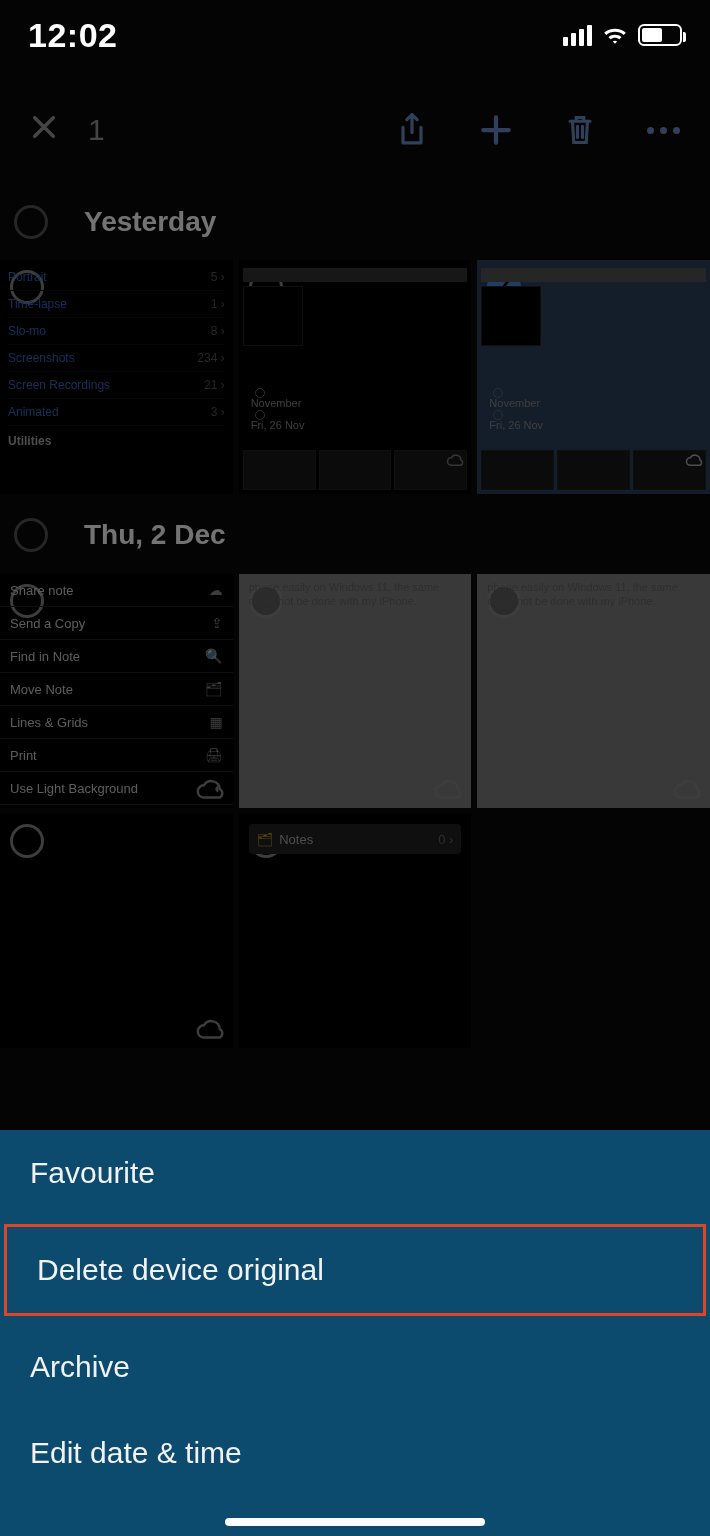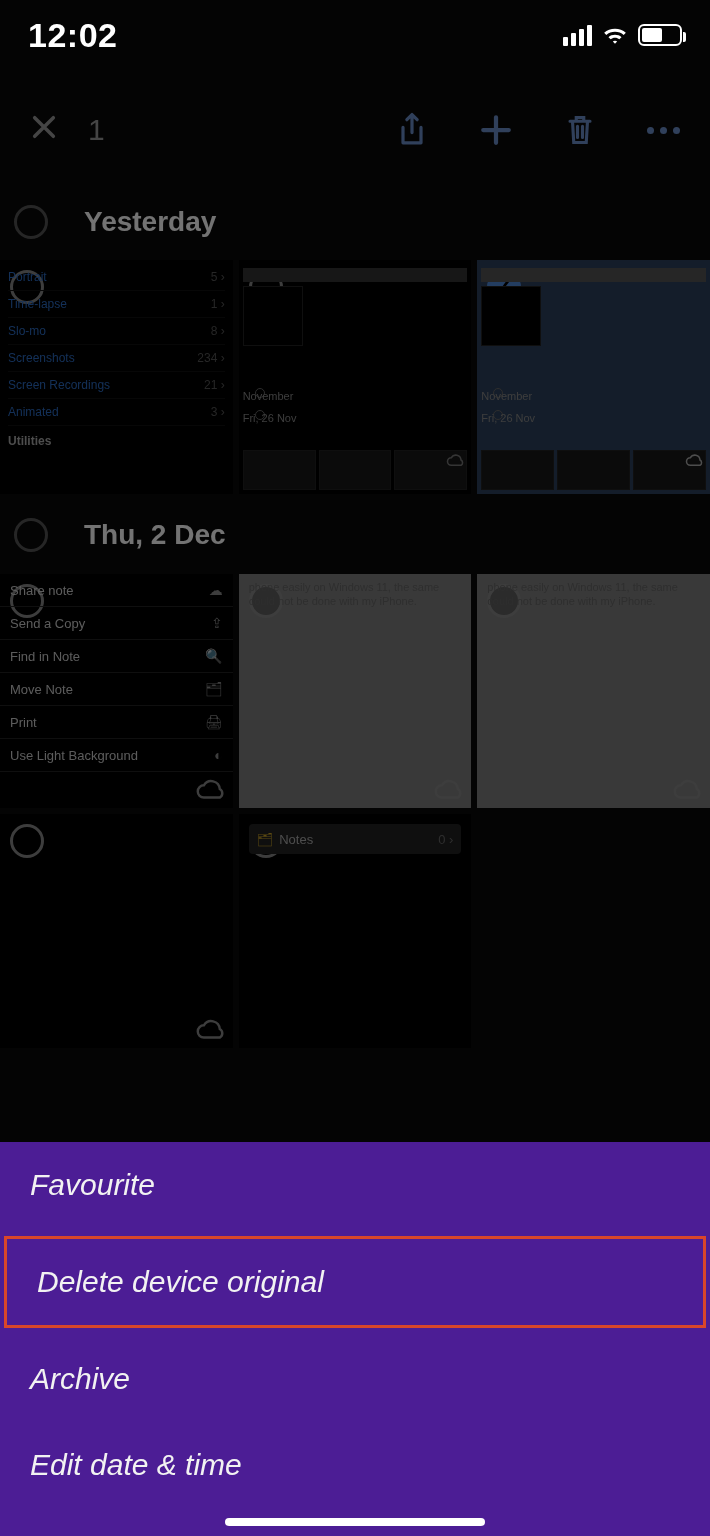--- a/index.html
+++ b/index.html
@@ -97,44 +97,43 @@
   .cloud-badge svg { stroke:#888; fill:none; }
   
   .media-list { position:absolute; inset:0; padding:4px 8px; font-size:12px; color:#2c6cc4;}
   .media-list .mi { display:flex; justify-content:space-between; padding:6px 0; border-bottom:1px solid #111;}
   .media-list .mi span:last-child{color:#555;}
   .util { color:#aaa; font-weight:600; font-size:12px; margin-top:8px;}
   
   .mini-strip { position:absolute; left:4px; right:4px; bottom:4px; display:grid; grid-template-columns:repeat(3,1fr); gap:3px;}
   .mini-strip .m { height:40px; background:#1a1a1a; border:1px solid #222; position:relative;}
   .mini-strip .m .cl { position:absolute; right:2px; top:2px; }
-  .mini-date { position:absolute; left:4px; color:#888; font-size:11px;}
+  .mini-date { position:absolute; left:12px; color:#888; font-size:11px;margin-top:7px;}
   .mini-date.d1 { top:130px;}
   .mini-date.d2 { top:152px;}
   .mini-head { position:absolute; top:8px; left:4px; right:4px; height:14px; background:#333;}
   .mini-sel { position:absolute; left:16px; width:10px; height:10px; border:1.5px solid #666; border-radius:50%;}
   .mini-sel.s1 { top:128px;} .mini-sel.s2 { top:150px;}
   .mini-box { position:absolute; top:26px; left:4px; width:60px; height:60px; background:#000; border:1px solid #222;}
 
   .lnk-text { position:absolute; top:6px; left:10px; right:10px; color:#666; font-size:11px; line-height:1.3;}
   
   .notes-menu { position:absolute; inset:0; font-size:13px; color:#ccc;}
   .notes-menu .nm { display:flex; justify-content:space-between; align-items:center; padding:8px 10px; border-bottom:1px solid #222;}
   .nm-ico { color:#888; font-size:14px;}
   
   .notes-folder { position:absolute; top:10px; left:10px; right:10px; height:30px; background:#222; border-radius:4px; display:flex; align-items:center; padding:0 8px; font-size:13px; color:#aaa;}
   .nf-icon { color:#c9a227; margin-right:6px;}
   .nf-count { margin-left:auto; color:#666;}
 
   
   .action-sheet {
     position:absolute; left:0; right:0; bottom:0;
-    background:#4c1d95; z-index:20;
-    padding-bottom:28px;
-    font-style:italic;
+    background:#0c4a6e; z-index:20;
+    padding-bottom:40px;
   }
   .as-item {
     padding:26px 30px; font-size:30px; font-weight:500; color:#f2f2f2;
   }
   .as-item.highlight {
     border:3px solid #d9462a; margin:8px 4px;
   }
   
   .home-indicator {
     position:absolute; bottom:10px; left:50%; transform:translateX(-50%);
@@ -296,20 +295,24 @@
         </div>
       <div class="nm">
           <span>Find in Note</span>
           <span class="nm-ico">🔍</span>
         </div>
       <div class="nm">
           <span>Move Note</span>
           <span class="nm-ico">🗂</span>
         </div>
       <div class="nm">
+          <span>Lines &amp; Grids</span>
+          <span class="nm-ico">▦</span>
+        </div>
+      <div class="nm">
           <span>Print</span>
           <span class="nm-ico">🖨</span>
         </div>
       <div class="nm">
           <span>Use Light Background</span>
           <span class="nm-ico">◐</span>
         </div>
     </div>
     <div class="cloud-badge">
       <svg width="30" height="22" viewBox="0 0 24 18">

